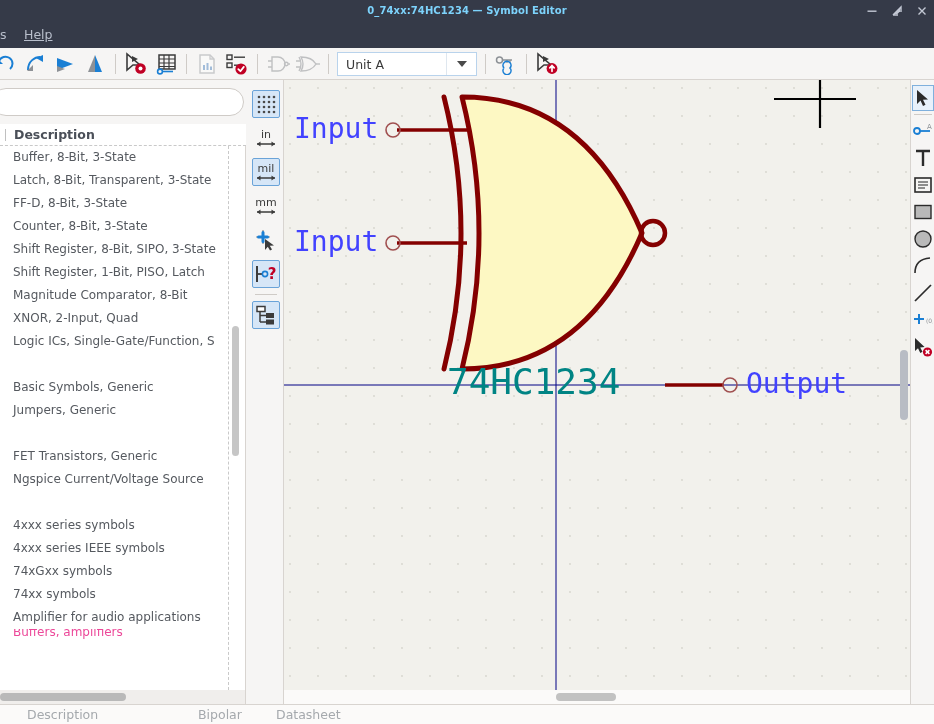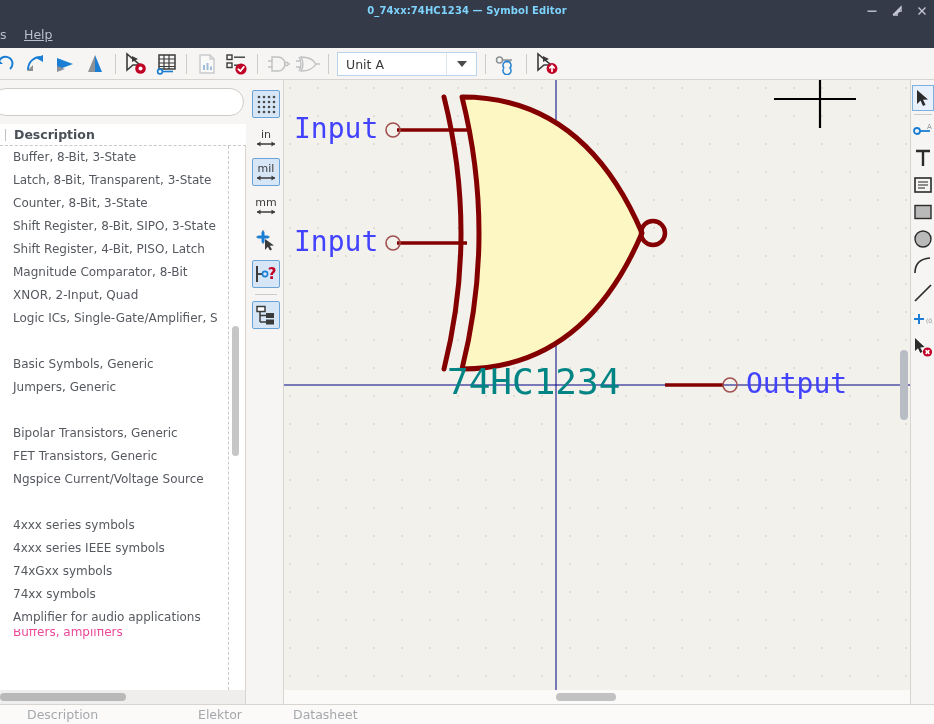--- a/index.html
+++ b/index.html
@@ -168,21 +168,21 @@
     width: 934px; height: 20px;
     background: #fbfaf9;
     border-top: 1px solid #d8d4d0;
   }
   .btab {
     position: absolute; top: 0; height: 20px; line-height: 20px;
     font-size: 12.5px; color: #a5a9ad;
   }
   .btab-desc { left: 27px; }
   .btab-kw { left: 198px; }
-  .btab-ds { left: 293px; text-align: right; }
+  .btab-ds { left: 276px; text-align: right; }
 
   
   .vtoolL {
     position: absolute; left: 248px; top: 80px;
     width: 36px; height: 624px;
     background: #f6f5f4;
     border-right: 1px solid #d8d4d0;
     padding-top: 4px;
   }
   .vbtn {
@@ -407,31 +407,31 @@
 
     <div class="treehead">
       <div class="colsep"></div>
       <div class="htxt">Description</div>
     </div>
 
     <div class="treebody">
       <div id="tree-rows">
           <div class="trow">Buffer, 8-Bit, 3-State</div>
           <div class="trow">Latch, 8-Bit, Transparent, 3-State</div>
+          <div class="trow">FF-D, 8-Bit, 3-State</div>
           <div class="trow">Counter, 8-Bit, 3-State</div>
           <div class="trow">Shift Register, 8-Bit, SIPO, 3-State</div>
-          <div class="trow">Shift Register, 4-Bit, PISO, Latch</div>
+          <div class="trow">Shift Register, 1-Bit, PISO, Latch</div>
           <div class="trow">Magnitude Comparator, 8-Bit</div>
           <div class="trow">XNOR, 2-Input, Quad</div>
-          <div class="trow">Logic ICs, Single-Gate/Amplifier, S</div>
+          <div class="trow">Logic ICs, Single-Gate/Function, S</div>
           <div class="trow gap"></div>
           <div class="trow">Basic Symbols, Generic</div>
           <div class="trow">Jumpers, Generic</div>
           <div class="trow gap"></div>
-          <div class="trow">Bipolar Transistors, Generic</div>
           <div class="trow">FET Transistors, Generic</div>
           <div class="trow">Ngspice Current/Voltage Source</div>
           <div class="trow gap"></div>
           <div class="trow">4xxx series symbols</div>
           <div class="trow">4xxx series IEEE symbols</div>
           <div class="trow">74xGxx symbols</div>
           <div class="trow">74xx symbols</div>
           <div class="trow">Amplifier for audio applications</div>
           <div class="trow clipped">Buffers, amplifiers</div>
         </div>
@@ -1153,17 +1153,17 @@
         <path d="M2 1 L2 14 L5 11.2 L7.3 16 L9.5 14.8 L7.2 10.4 L11.6 10 Z" fill="#2b2b2b"></path>
         <circle cx="14.5" cy="15" r="4.6" fill="#c00024"></circle>
         <path d="M12.6 13.1 L16.4 16.9 M16.4 13.1 L12.6 16.9" stroke="#ffffff" stroke-width="1.5"></path>
       </svg>
     </div>
 
   </div>
 
   <div class="bottombar">
     <div class="btab btab-desc">Description</div>
-    <div class="btab btab-kw">Elektor</div>
+    <div class="btab btab-kw">Bipolar</div>
     <div class="btab btab-ds">Datasheet</div>
   </div>
 
 </div>
 
 </body></html>

